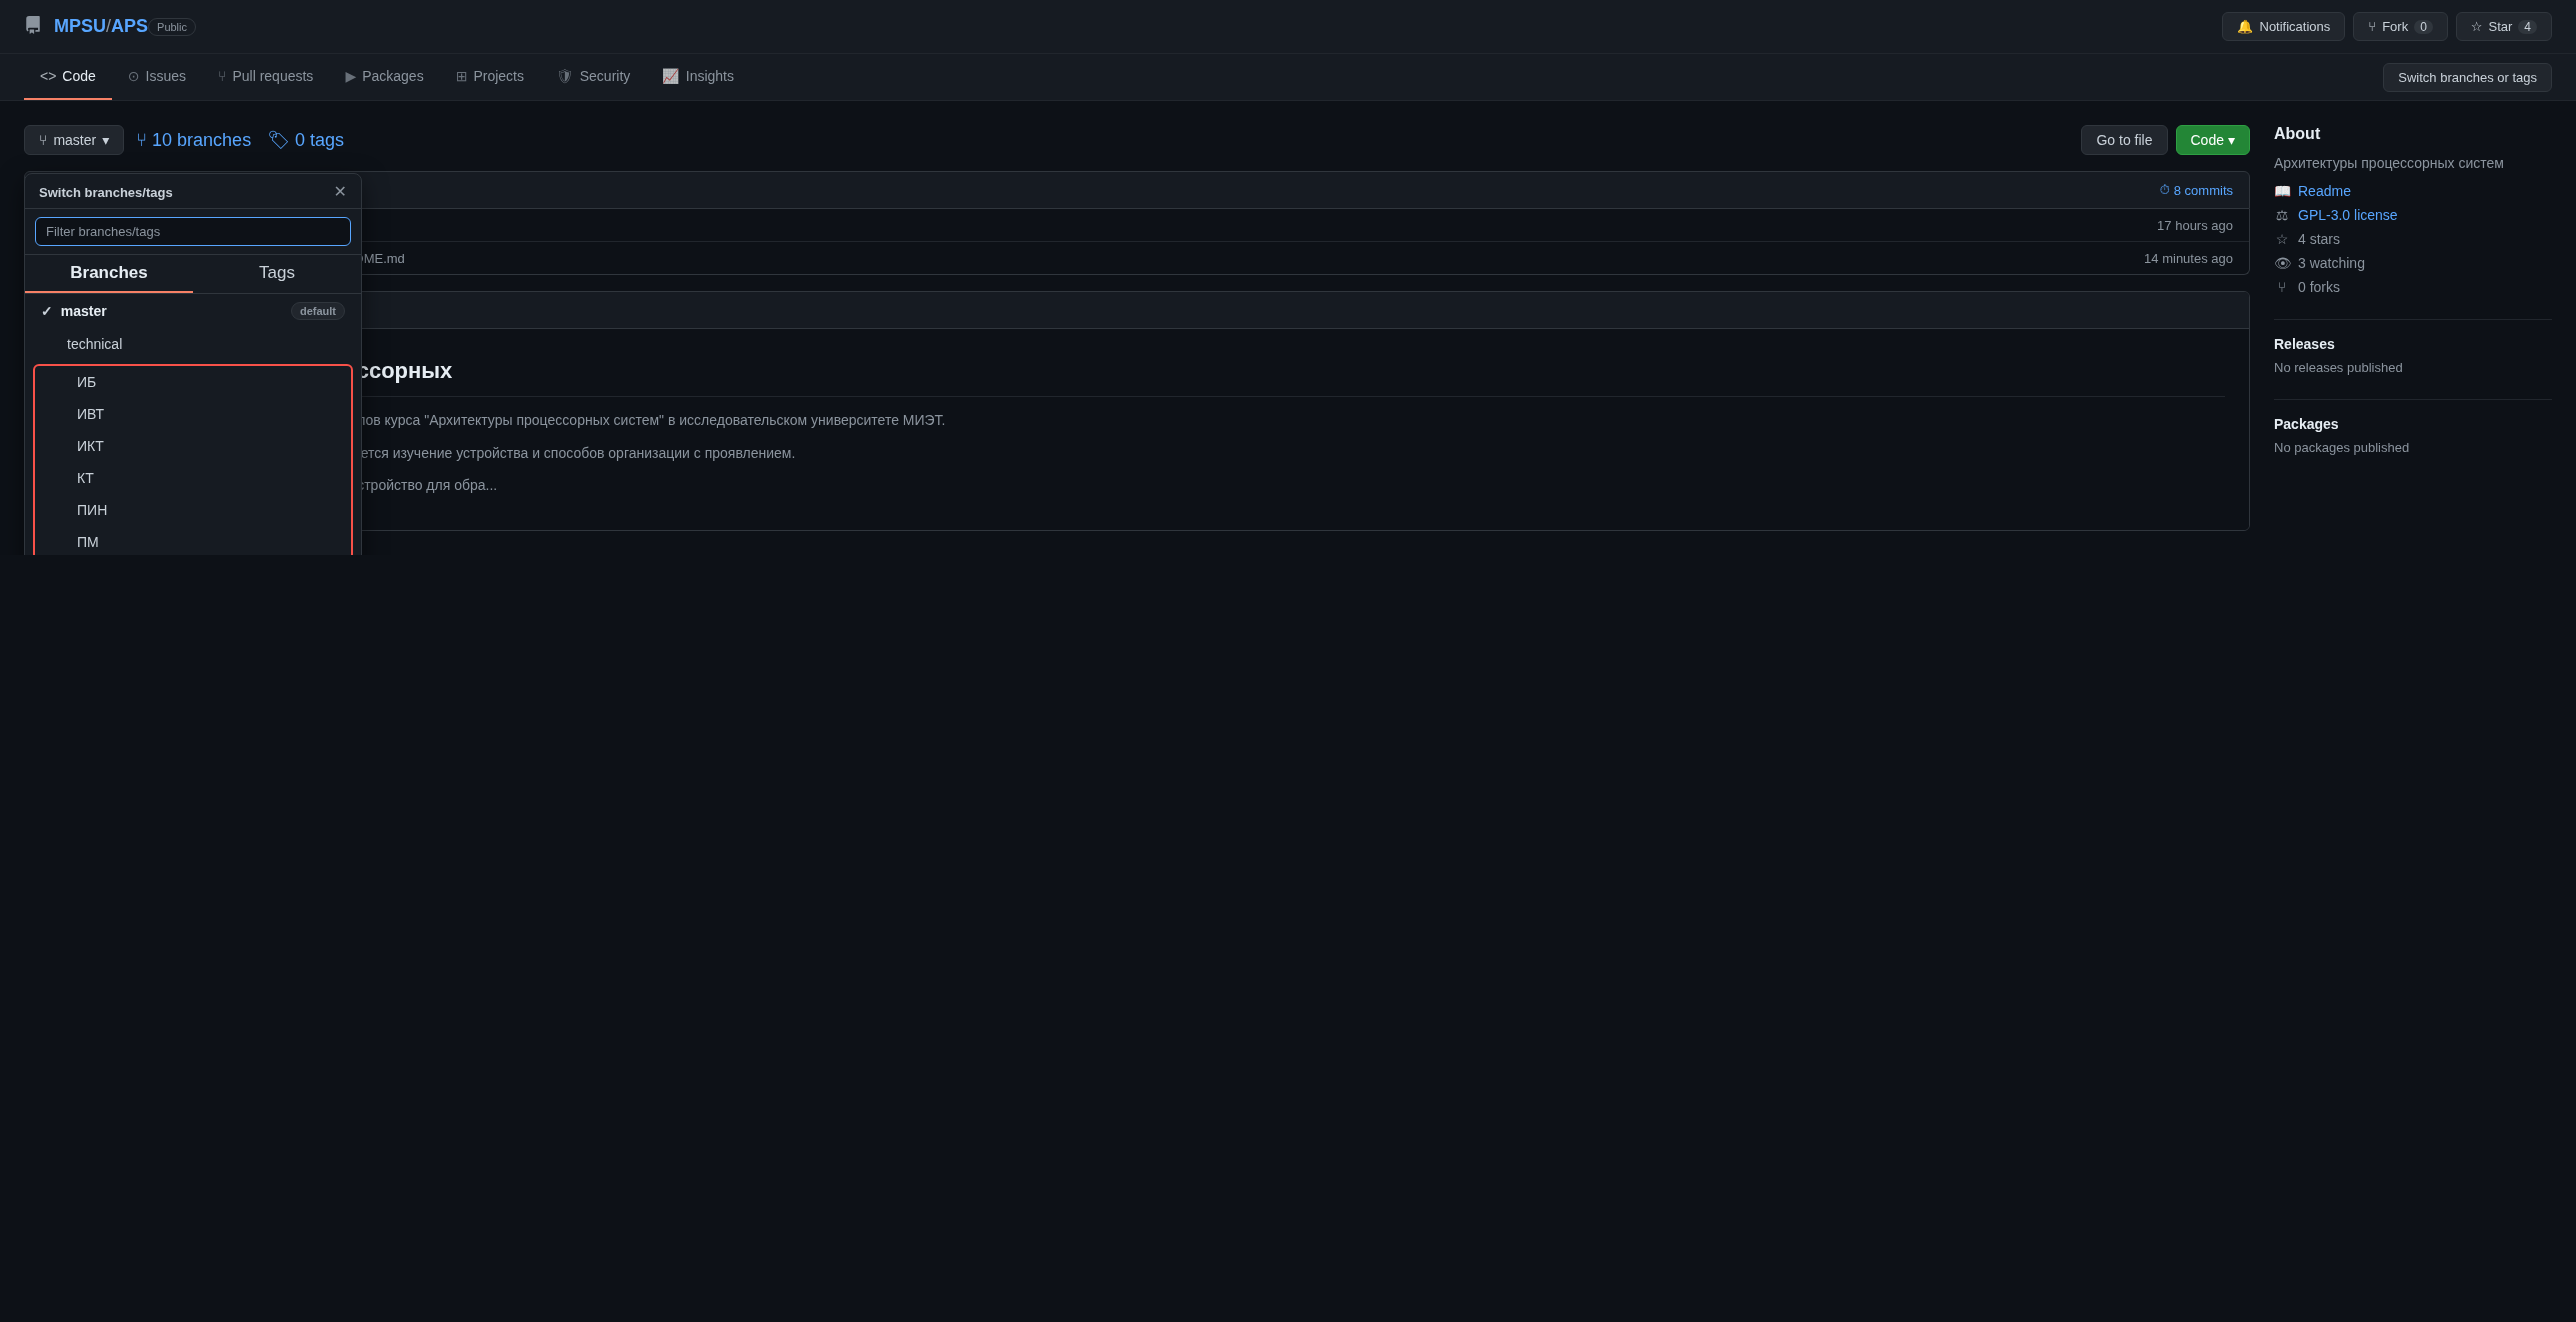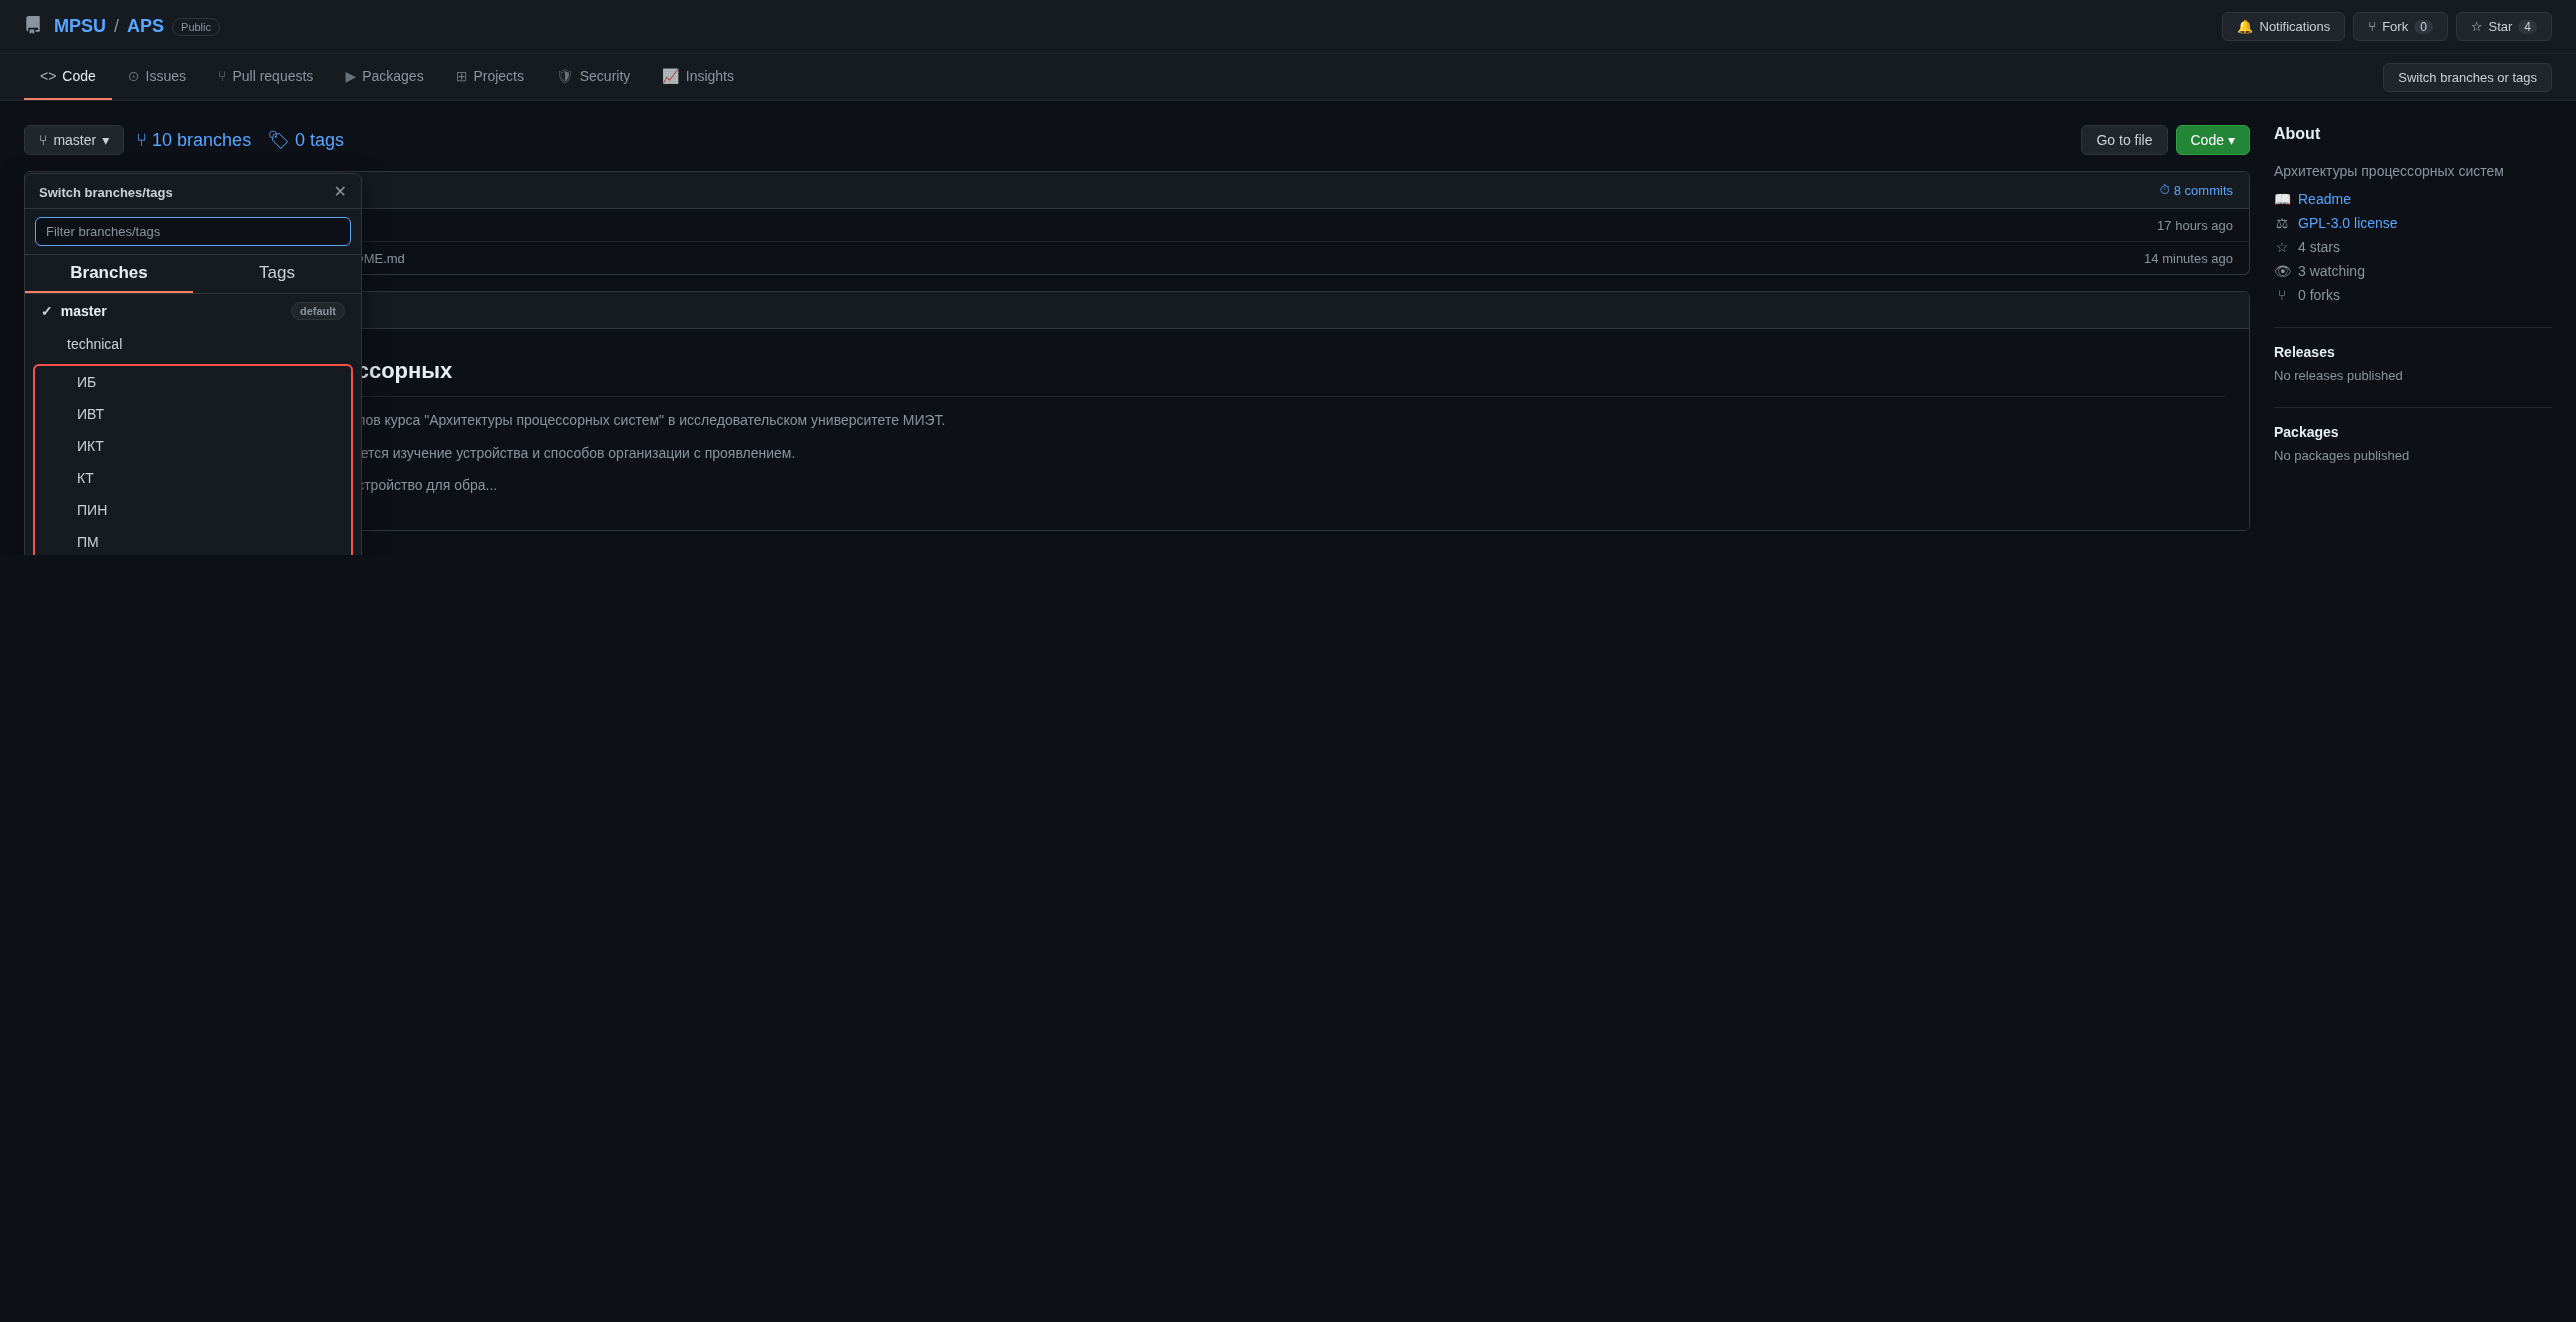--- a/index.html
+++ b/index.html
@@ -15,21 +15,20 @@
       display: flex;
       align-items: center;
       justify-content: space-between;
       padding: 12px 24px;
       border-bottom: 1px solid #21262d;
       background: #161b22;
     }
     .repo-title {
       display: flex;
       align-items: center;
-      gap: 8px;
       font-size: 18px;
       font-weight: 600;
       text-align: right;
     }
     .repo-title .org { color: #58a6ff; }
     .repo-title .sep { color: #8b949e; font-weight: 300; }
     .repo-title .name { color: #58a6ff; }
     .badge-public {
       font-size: 11px;
       border: 1px solid #30363d;
@@ -255,21 +254,21 @@
       width: 278px;
       flex-shrink: 0;
     }
     .sidebar-section {
       margin-bottom: 24px;
     }
     .sidebar-title {
       font-size: 16px;
       font-weight: 600;
       color: #e6edf3;
-      margin-bottom: 20px;
+      margin-bottom: 12px;
     }
     .sidebar-desc {
       font-size: 14px;
       color: #8b949e;
       margin-bottom: 12px;
     }
     .sidebar-item {
       display: flex;
       align-items: center;
       gap: 8px;

